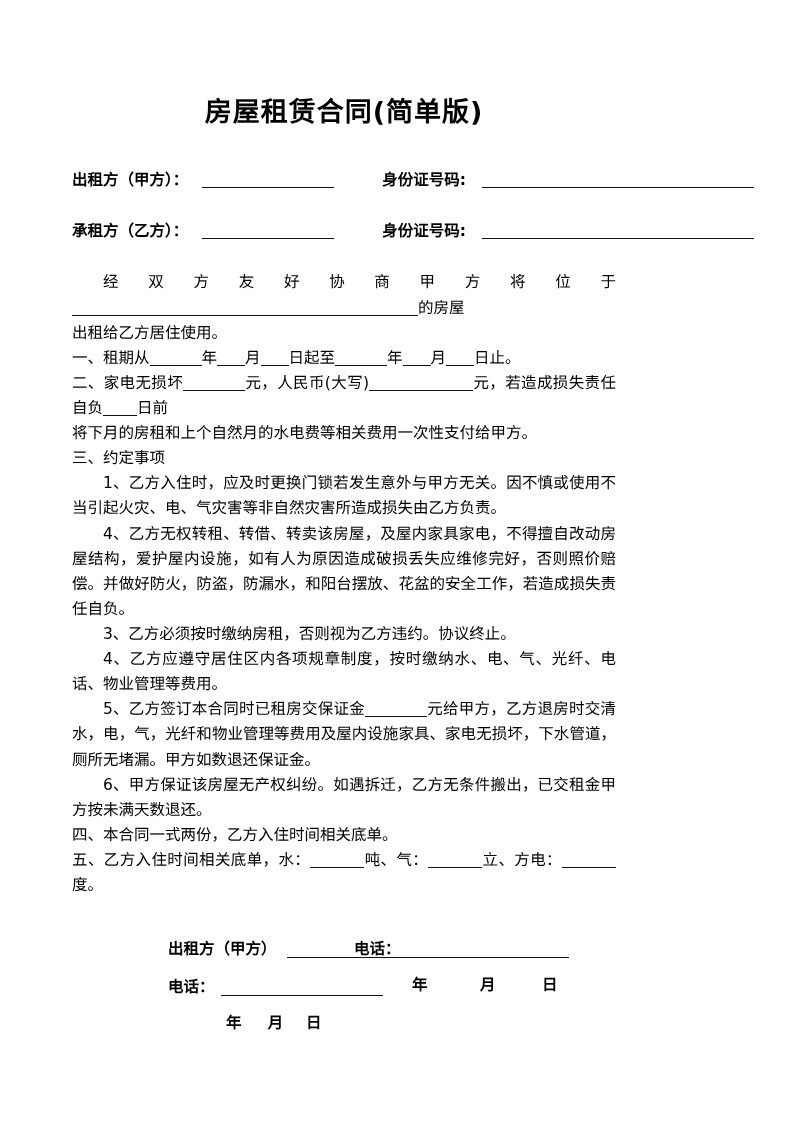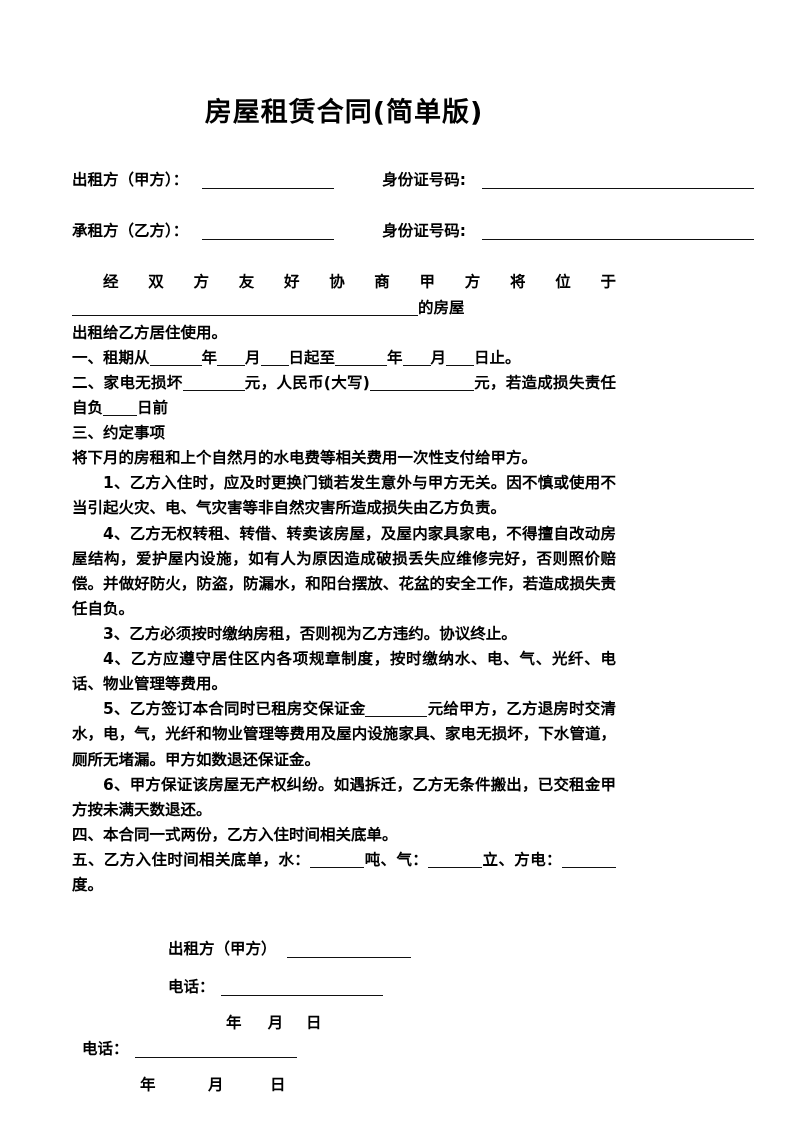--- a/index.html
+++ b/index.html
@@ -29,21 +29,21 @@
     letter-spacing: 1px;
     margin: 0;
     padding-top: 96px;
     line-height: 1.2;
     color: #000;
   }
 
   
   .party-row {
     display: flex;
-    align-items: center;
+    align-items: flex-start;
     font-size: 15.5px;
     font-weight: bold;
     line-height: 1.1;
     white-space: nowrap;
     gap: 12px;
   }
   .party-row.first { margin-top: 44px; }
   .party-row.second { margin-top: 34px; }
   .party-label { flex: none; }
   .blank {
@@ -52,21 +52,21 @@
     height: 15px;
     flex: none;
   }
   .blank-name { width: 132px; margin: 0 0 0 2px; }
   .gap-mid { width: 24px; flex: none; }
   .blank-id { width: 272px; margin-left: 4px; }
 
   
   .para {
     font-size: 15.5px;
-    font-weight: bold;
+    font-weight: normal;
     line-height: 1.62;
     text-align: justify;
     text-justify: inter-ideograph;
     margin: 0;
     color: #000;
   }
   .para.indent { text-indent: 2em; }
   .first-body { margin-top: 30px; }
   .u {
     display: inline-block;
@@ -83,21 +83,20 @@
   .u-deposit { width: 62px; }
   .u-meter { width: 54px; }
 
   
   .sign-block {
     position: absolute;
     left: 72px;
     right: 72px;
     top: 932px;
     display: flex;
-    flex-direction: column;
   }
   .sign-col {
     width: 50%;
     box-sizing: border-box;
     font-size: 15.5px;
     font-weight: bold;
   }
   .sign-col.left  { padding-left: 96px; }
   .sign-col.right { padding-left: 10px; }
   .sign-line {
@@ -147,23 +146,23 @@
     <span class="party-label">身份证号码:</span>
     <span class="blank blank-id"></span>
   </div>
 
   <p class="para indent first-body"><span>经双方友好协商甲方将位于</span><span class="u u-addr"></span><span>的房屋</span></p>
   <p class="para">出租给乙方居住使用。</p>
 
   <p class="para"><span>一、租期从</span><span class="u u-year"></span><span>年</span><span class="u u-md"></span><span>月</span><span class="u u-md"></span><span>日起至</span><span class="u u-year"></span><span>年</span><span class="u u-md"></span><span>月</span><span class="u u-md"></span><span>日止。</span></p>
 
   <p class="para"><span>二、家电无损坏</span><span class="u u-rent"></span><span>元，人民币(大写)</span><span class="u u-upper"></span><span>元，若造成损失责任自负</span><span class="u u-day"></span><span>日前</span></p>
+  <p class="para">将下月的房租和上个自然月的水电费等相关费用一次性支付给甲方。</p>
+
   <p class="para">三、约定事项</p>
-
-  <p class="para">将下月的房租和上个自然月的水电费等相关费用一次性支付给甲方。</p>
 
   <p class="para indent">1、乙方入住时，应及时更换门锁若发生意外与甲方无关。因不慎或使用不当引起火灾、电、气灾害等非自然灾害所造成损失由乙方负责。</p>
   <p class="para indent">4、乙方无权转租、转借、转卖该房屋，及屋内家具家电，不得擅自改动房屋结构，爱护屋内设施，如有人为原因造成破损丢失应维修完好，否则照价赔偿。并做好防火，防盗，防漏水，和阳台摆放、花盆的安全工作，若造成损失责任自负。</p>
   <p class="para indent">3、乙方必须按时缴纳房租，否则视为乙方违约。协议终止。</p>
   <p class="para indent">4、乙方应遵守居住区内各项规章制度，按时缴纳水、电、气、光纤、电话、物业管理等费用。</p>
 
   <p class="para indent"><span>5、乙方签订本合同时已租房交保证金</span><span class="u u-deposit"></span><span>元给甲方，乙方退房时交清水，电，气，光纤和物业管理等费用及屋内设施家具、家电无损坏，下水管道，厕所无堵漏。甲方如数退还保证金。</span></p>
 
   <p class="para indent">6、甲方保证该房屋无产权纠纷。如遇拆迁，乙方无条件搬出，已交租金甲方按未满天数退还。</p>
 

